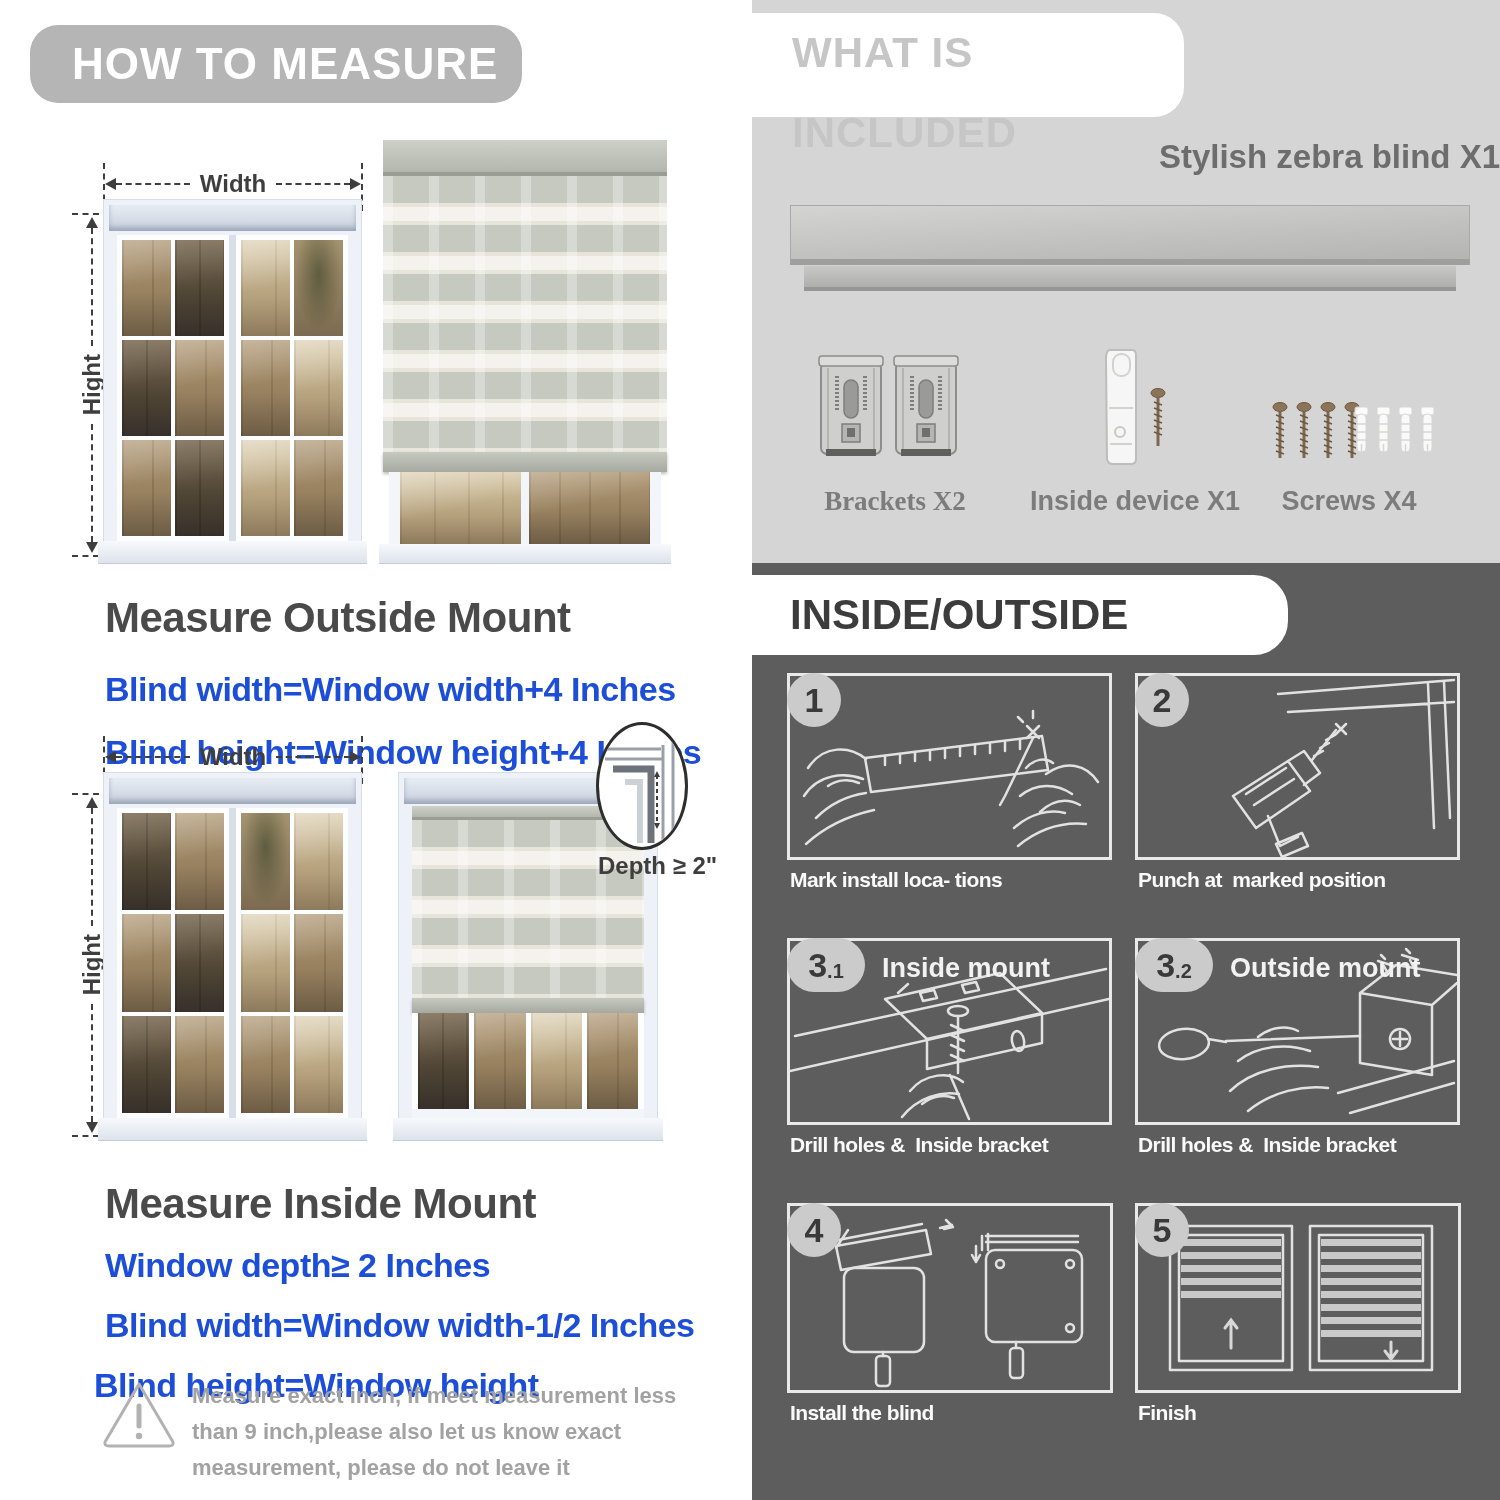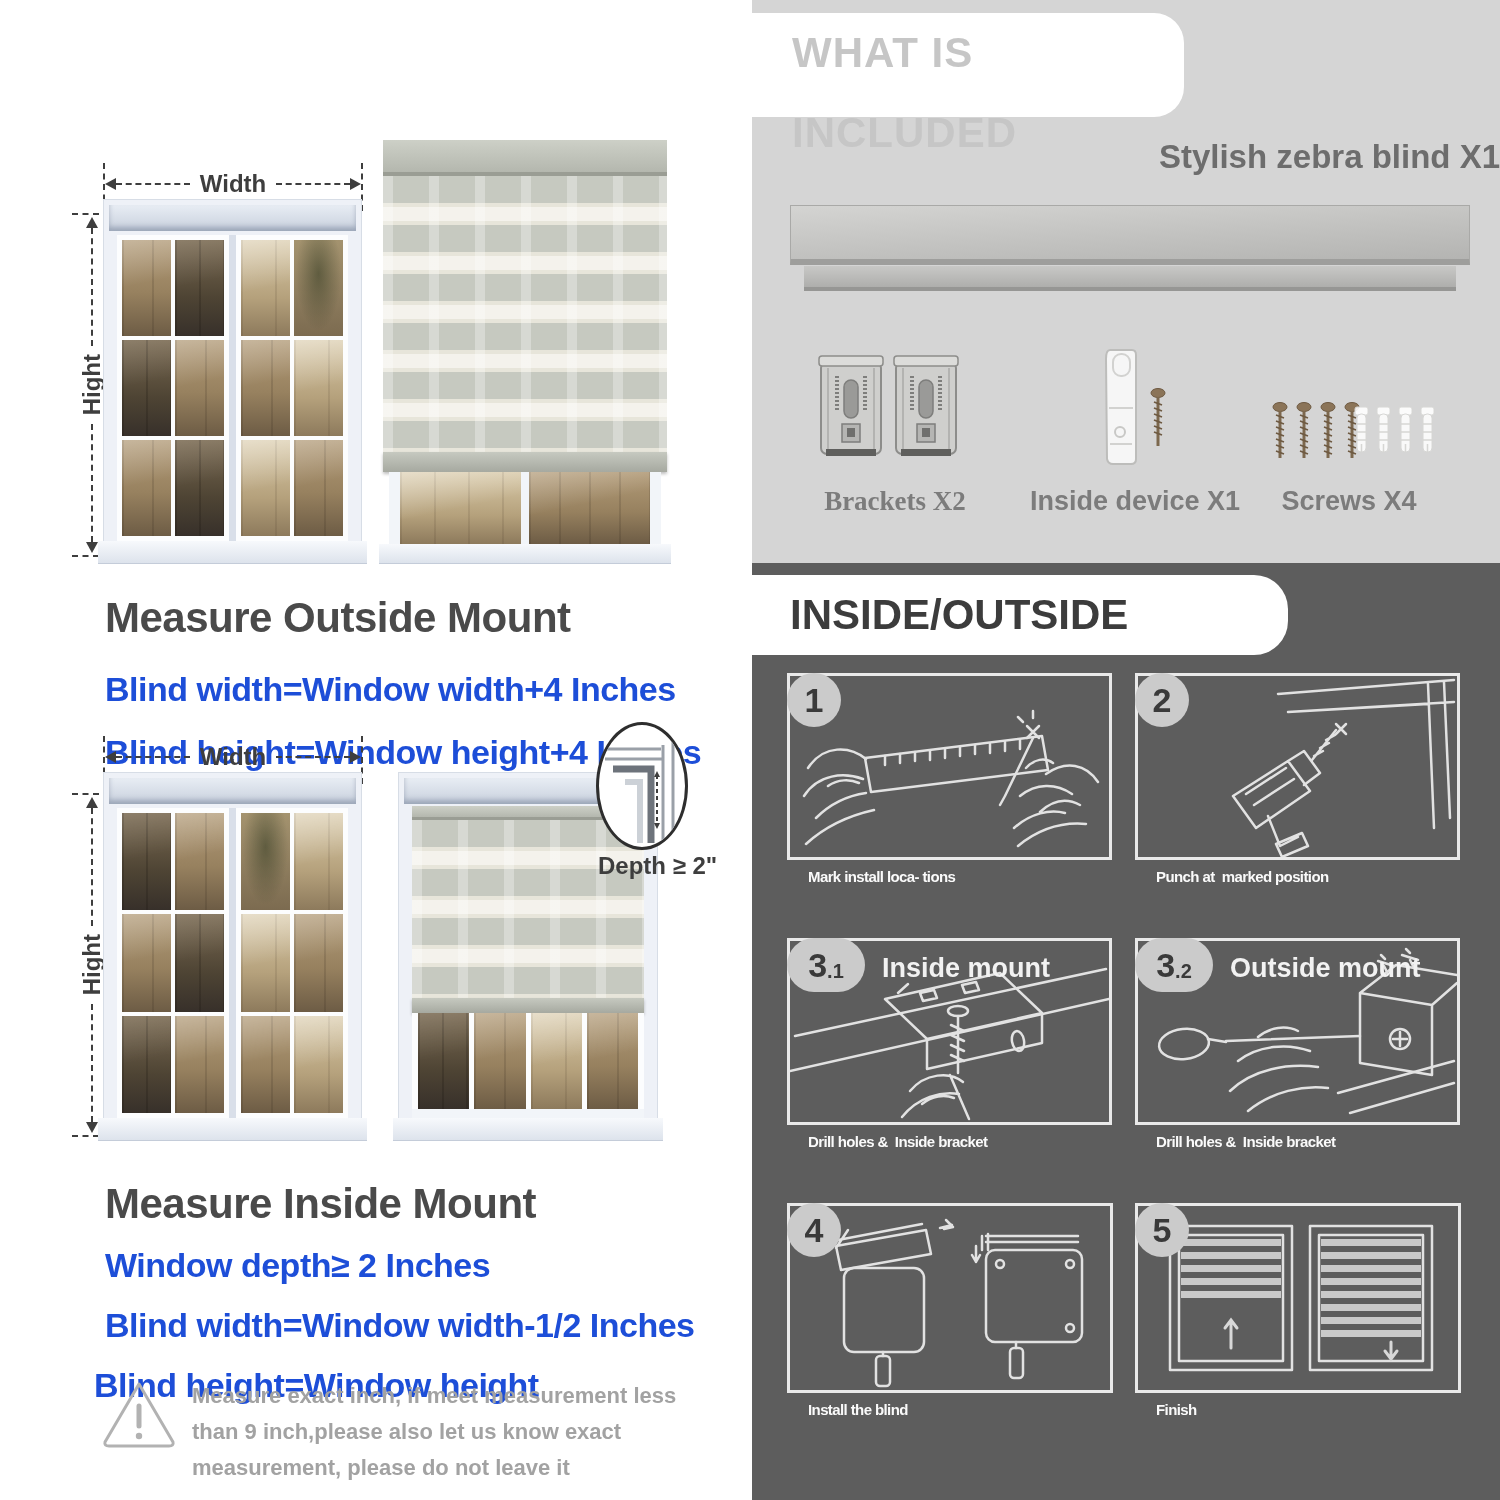--- a/index.html
+++ b/index.html
@@ -86,28 +86,29 @@
 
   
   .panel{position:absolute;border:3px solid #e9e9e9;background:#5d5d5d;}
   .panel svg{position:absolute;left:0;top:0;}
   .badge{position:absolute;left:-3px;top:-3px;width:54px;height:54px;border-radius:50%;background:#cbcbcb;
          display:flex;align-items:center;justify-content:center;font-weight:bold;color:#3a3a3a;font-size:34px;}
   .badge.wide{width:78px;border-radius:28px;}
   .badge .sub{font-size:20px;align-self:flex-end;margin-bottom:9px;}
   .badge .sub:empty{display:none;}
   .ptitle{position:absolute;left:92px;top:12px;font-size:27px;font-weight:bold;color:#f2f2f2;}
-  .cap{position:absolute;font-size:15px;font-weight:bold;color:#fafafa;white-space:pre;letter-spacing:-0.6px;margin-left:18px;}
+  .cap{position:absolute;font-size:21px;font-weight:bold;color:#fafafa;white-space:pre;letter-spacing:-0.6px;}
   .lineart{stroke:#e2e2e2;stroke-width:2.5;fill:none;stroke-linecap:round;stroke-linejoin:round;}
 </style>
 </head>
 <body>
 
 <div class="canvas">
 
+  <div class="abs hdr-left">HOW TO MEASURE</div>
 
   <div class="abs mh" style="left:103px;top:167px;width:260px;">
     <span class="tk l"></span>
     <span class="ah l"></span>
     <span class="ds"></span>
     <span class="lb">Width</span>
     <span class="ds"></span>
     <span class="ah r"></span>
     <span class="tk r"></span>
   </div>

